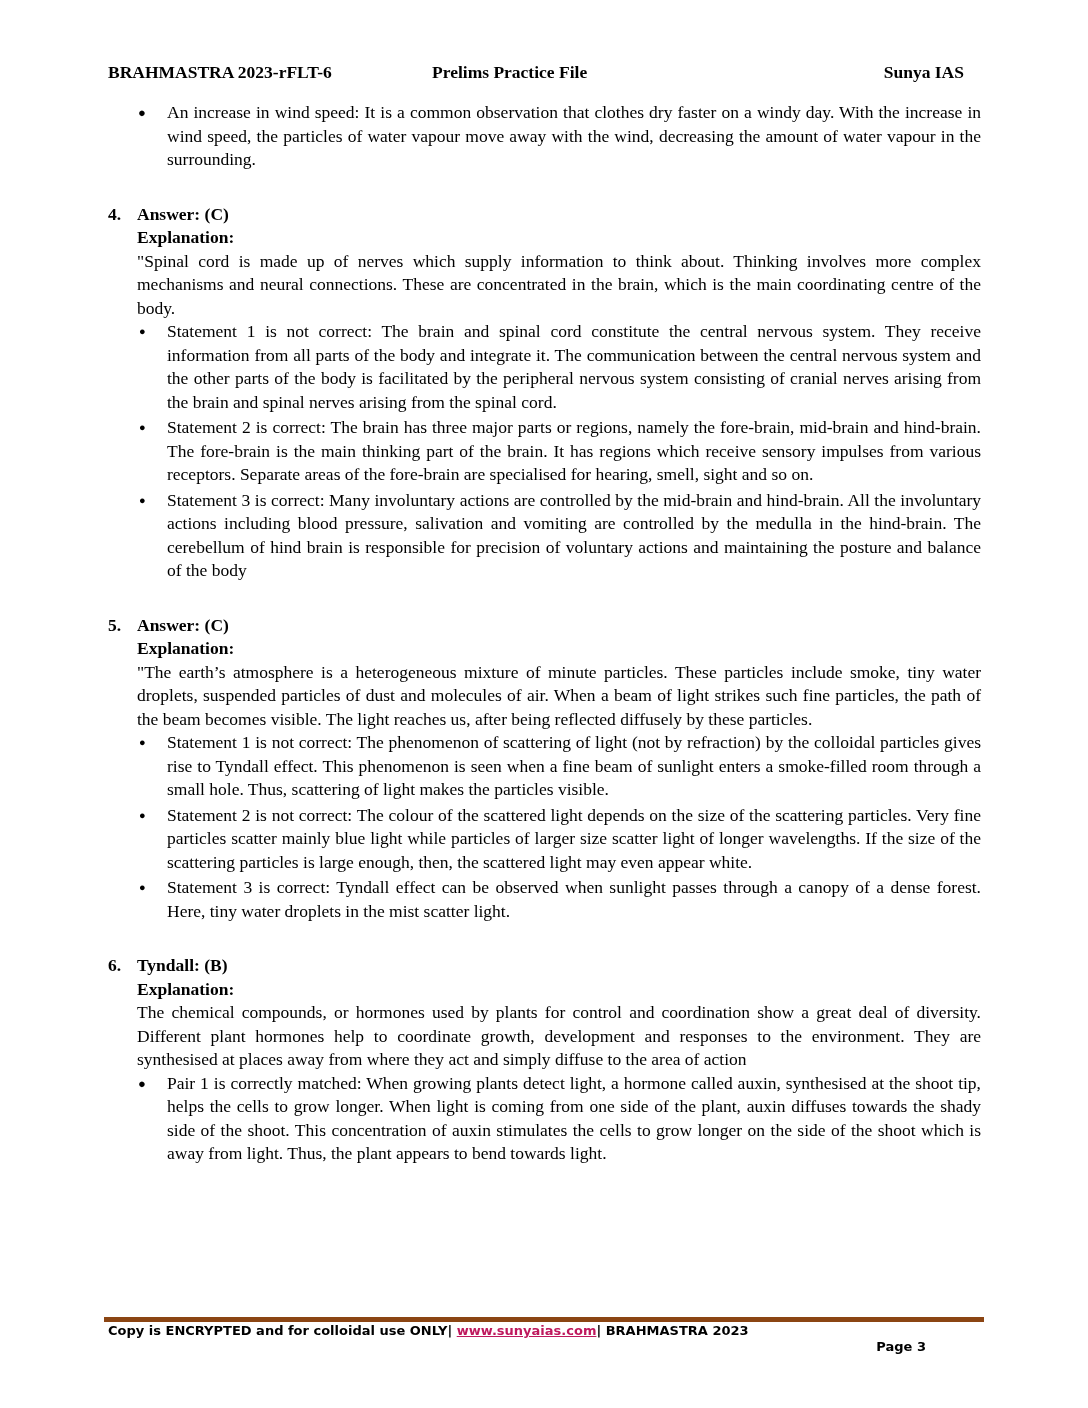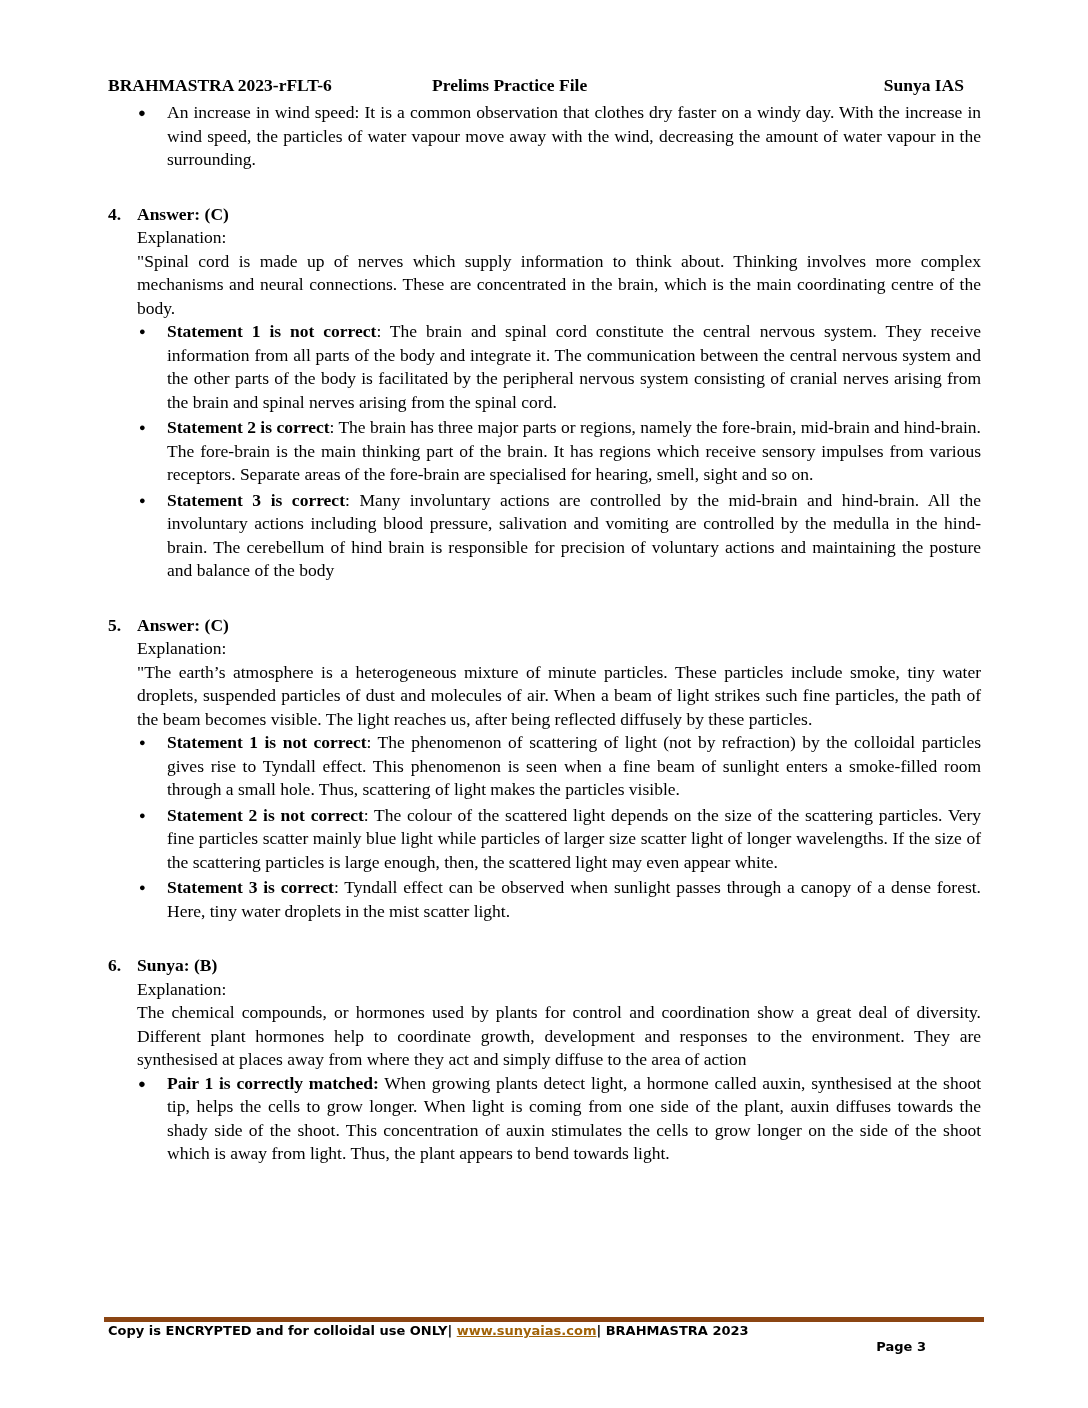--- a/index.html
+++ b/index.html
@@ -1,38 +1,38 @@
 <!DOCTYPE html>
 <html><head>
 <meta charset="utf-8">
 <style>
   html, body { margin: 0; padding: 0; background: #ffffff; }
   body { width: 1088px; height: 1408px; position: relative; overflow: hidden;
          font-family: "Liberation Serif", "DejaVu Serif", serif; color: #000; }
   .header { position: absolute; top: 62px; left: 108px; width: 856px; height: 24px;
-            font-weight: bold; font-size: 17.5px; margin-top: 13px; }
+            font-weight: bold; font-size: 17.5px; }
   .header .h-left { position: absolute; left: 0; top: 0; }
   .header .h-mid { position: absolute; left: 324px; top: 0; }
   .header .h-right { position: absolute; right: 0; top: 0; }
   .content { position: absolute; top: 101px; left: 108px; width: 873px;
              font-size: 17.5px; line-height: 23.5px; }
   .bullet { position: relative; padding-left: 59px; text-align: justify; }
   .bullet .dot { position: absolute; left: 30px; top: 0; font-size: 13px; }
   .bullet.small-dot .dot { font-size: 11px; left: 31px; }
   .answer { margin-top: 22px; }
   .answer-head { position: relative; padding-left: 29px; font-weight: bold; }
   .answer-head .num { position: absolute; left: 0; top: 0; }
-  .expl-label { padding-left: 29px; font-weight: normal; }
+  .expl-label { padding-left: 29px; font-weight: bold; }
   .expl-text { padding-left: 29px; text-align: justify; }
-  .bullet b { font-weight: bold; }
+  .bullet b { font-weight: normal; }
   .gap { height: 2px; }
   .footer-rule { position: absolute; top: 1317px; left: 104px; width: 880px; height: 5px; background: #8B4513; }
   .footer { position: absolute; top: 1323px; left: 108px; width: 856px;
             font-family: "DejaVu Sans", "Liberation Sans", sans-serif; font-size: 13px; font-weight: bold; }
-  .footer .link { color: #a16207; text-decoration: underline; }
+  .footer .link { color: #be185d; text-decoration: underline; }
   .footer .page { position: absolute; right: 38px; top: 16px; }
 </style>
 </head>
 <body>
 
 <div class="header">
   <span class="h-left">BRAHMASTRA 2023-rFLT-6</span>
   <span class="h-mid">Prelims Practice File</span>
   <span class="h-right">Sunya IAS</span>
 </div>
@@ -86,21 +86,21 @@
     <div class="gap"></div>
     <div class="bullet small-dot">
       <span class="dot">●</span>
       <b>Statement 3 is correct</b><span>: Tyndall effect can be observed when sunlight passes through a canopy of a dense forest. Here, tiny water droplets in the mist scatter light.</span>
     </div>
   </div>
 
   <div class="answer" style="margin-top:31px;">
     <div class="answer-head">
       <span class="num">6.</span>
-      <span>Sunya: (B)</span>
+      <span>Tyndall: (B)</span>
     </div>
     <div class="expl-label">Explanation:</div>
     <div class="expl-text">The chemical compounds, or hormones used by plants for control and coordination show a great deal of diversity. Different plant hormones help to coordinate growth, development and responses to the environment. They are synthesised at places away from where they act and simply diffuse to the area of action</div>
     <div class="bullet">
       <span class="dot">●</span>
       <b>Pair 1 is correctly matched:</b><span> When growing plants detect light, a hormone called auxin, synthesised at the shoot tip, helps the cells to grow longer. When light is coming from one side of the plant, auxin diffuses towards the shady side of the shoot. This concentration of auxin stimulates the cells to grow longer on the side of the shoot which is away from light. Thus, the plant appears to bend towards light.</span>
     </div>
   </div>
 </div>
 

